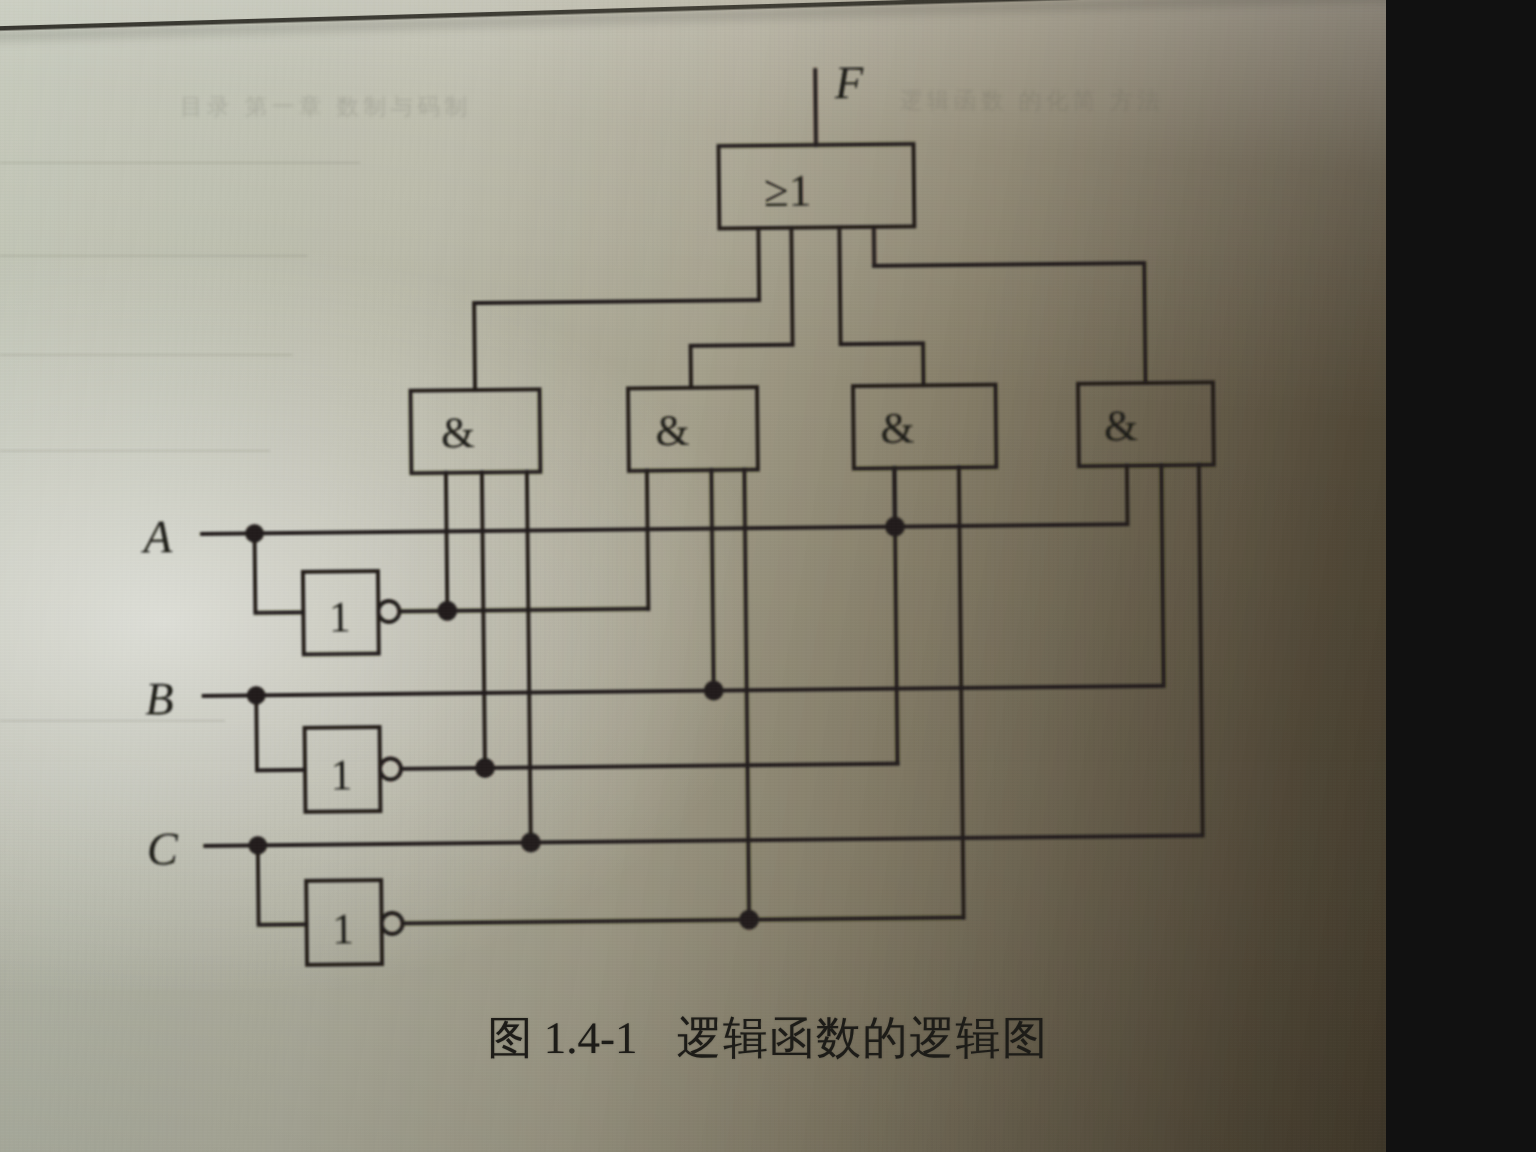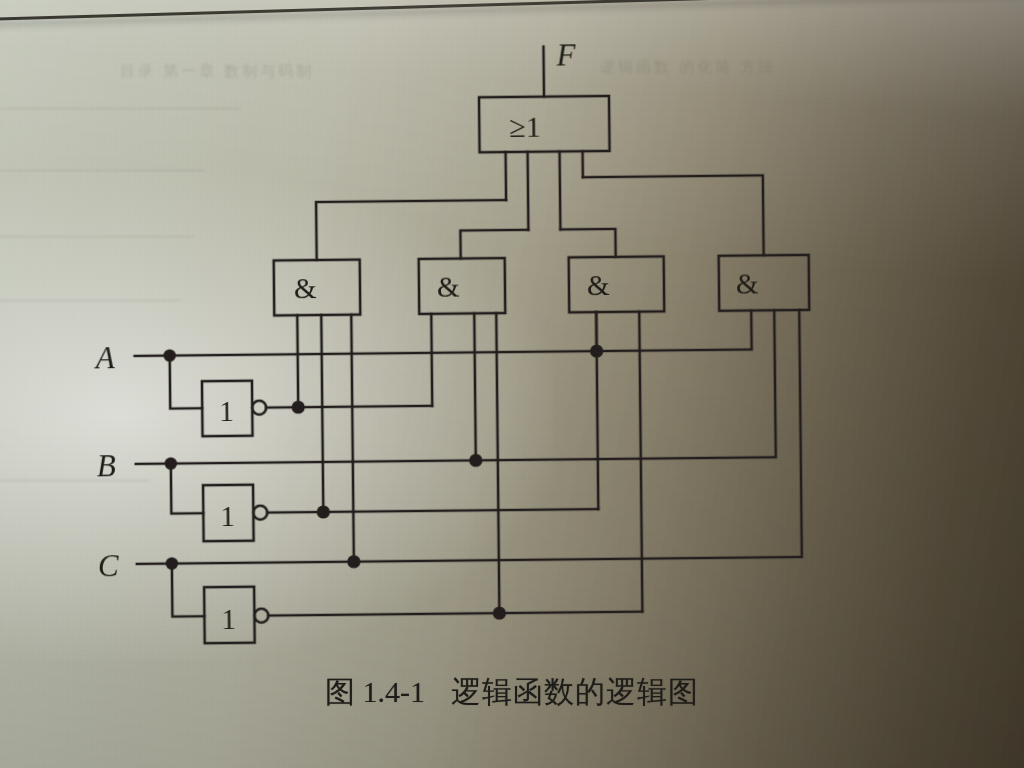--- a/index.html
+++ b/index.html
@@ -7,21 +7,21 @@
     padding: 0;
     width: 1024px;
     height: 768px;
     overflow: hidden;
     background: #111;
     font-family: "Liberation Serif", serif;
   }
 
   #page {
     position: relative;
-    width: 1024px;
+    width: 924px;
     height: 768px;
     overflow: hidden;
     background: #0f766e;
   }
 
   
   .paper-base {
     position: absolute;
     inset: 0;
     background: #d9dbd2;

